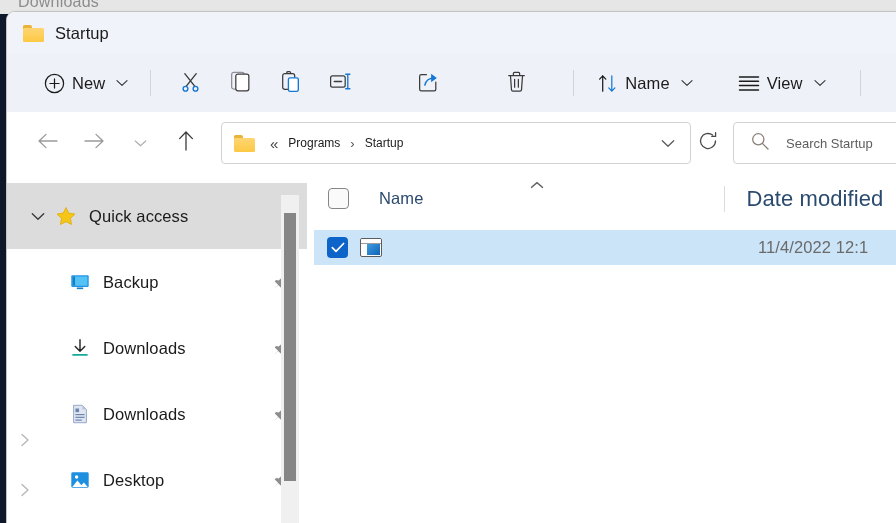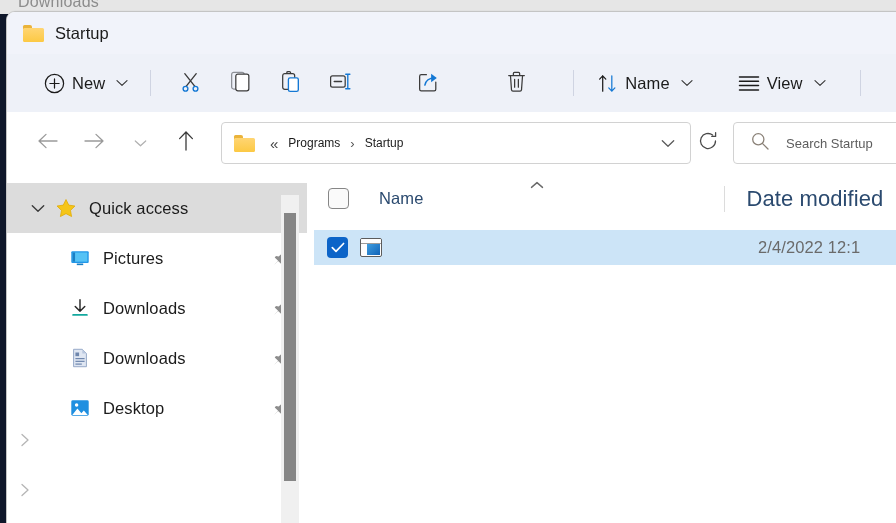--- a/index.html
+++ b/index.html
@@ -199,21 +199,21 @@
   }
 
   .sidebar {
     position: relative;
     width: 300px;
     background: #ffffff;
     padding-top: 8px;
     flex: none;
   }
   .sb-row {
-    height: 50px;
+    height: 66px;
     display: flex;
     align-items: center;
     padding-right: 18px;
     cursor: default;
     user-select: none;
   }
   .sb-row.selected { background: #dcdcdc; }
   .sb-chev {
     width: 34px; display:flex; align-items:center; justify-content:center; flex:none;
     margin-left: 14px;
@@ -568,21 +568,21 @@
         <div class="sb-row">
           <span class="sb-indent"></span>
           <span class="sb-ico">
             <svg width="22" height="22" viewBox="0 0 24 24">
               <rect x="2.5" y="4.5" width="19" height="13" rx="1.2" fill="#2196e8"></rect>
               <rect x="4" y="6" width="16" height="10" fill="#55c2f5"></rect>
               <rect x="4" y="6" width="2.6" height="10" fill="#1b7fc4"></rect>
               <rect x="8.5" y="18" width="7" height="1.8" fill="#1b7fc4"></rect>
             </svg>
           </span>
-          <span class="sb-label">Pictures</span>
+          <span class="sb-label">Backup</span>
           <span class="sb-pin">
             <svg width="17" height="17" viewBox="0 0 20 20" fill="none">
               <path d="M12.4 1.6l6 6-1.6 1.6-1.2-.4-3.4 3.4.5 3.2-1.5 1.5-4-4L3 17.1l-.1-.1 4.3-4.3-4-4 1.5-1.5 3.2.5 3.4-3.4-.4-1.2z" fill="#8d8d8d"></path>
             </svg>
           </span>
         </div>
 
         <div class="sb-row">
           <span class="sb-indent"></span>
           <span class="sb-ico">
@@ -668,19 +668,19 @@
           <div class="hdr-date">Date modified</div>
         </div>
 
         <div class="file-row">
           <div class="row-check">
             <svg width="14" height="11" viewBox="0 0 14 11" fill="none">
               <path d="M1.3 5.6L5 9.3L12.6 1.5" stroke="#ffffff" stroke-width="1.7" stroke-linecap="round" stroke-linejoin="round"></path>
             </svg>
           </div>
           <div class="exe-ico"></div>
-          <div class="file-date">2/4/2022 12:1</div>
+          <div class="file-date">11/4/2022 12:1</div>
         </div>
 
       </div>
     </div>
   </div>
 </div>
 
 </body></html>

